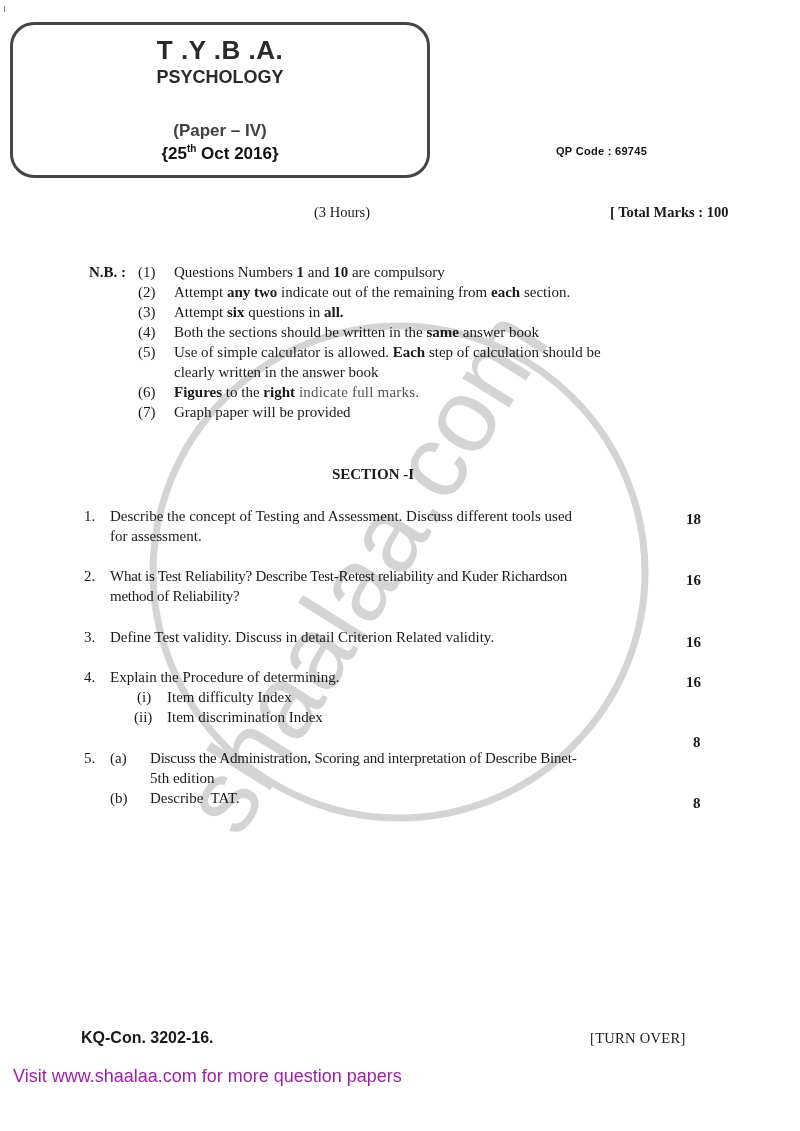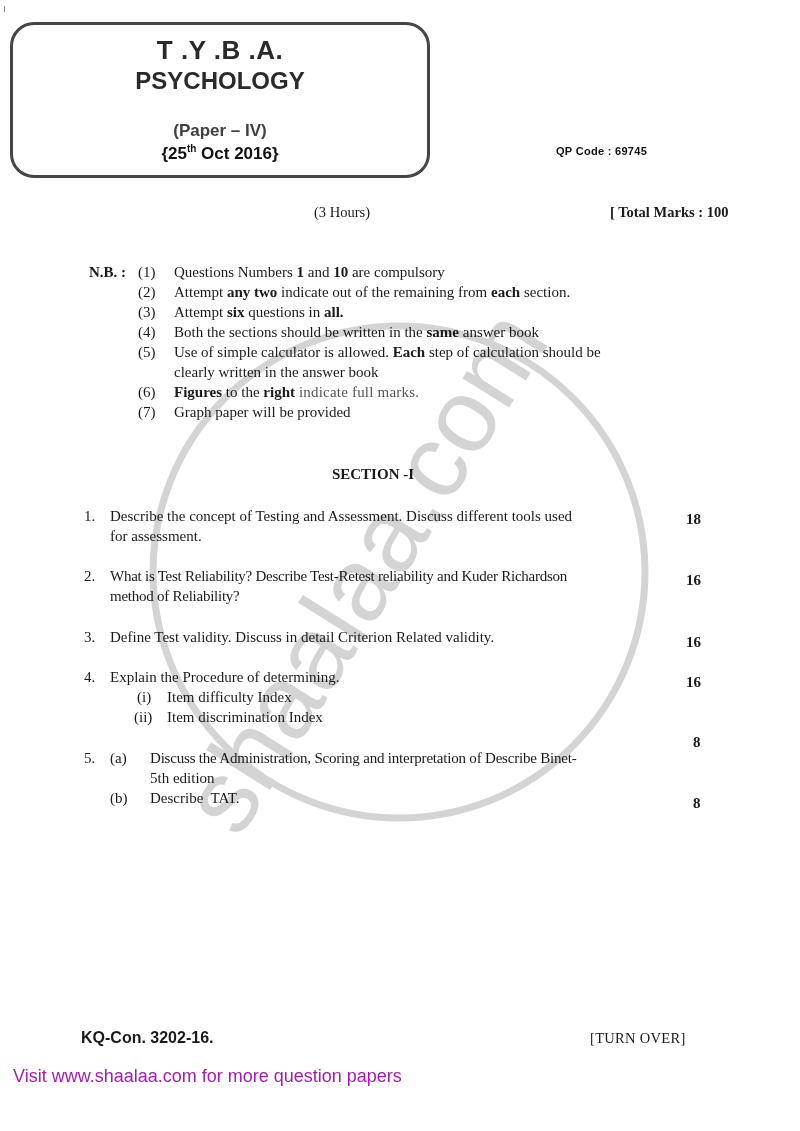--- a/index.html
+++ b/index.html
@@ -29,21 +29,21 @@
       width: 414px; height: 150px;
       border: 3px solid #454545;
       border-radius: 24px;
       text-align: center;
       font-family: "Liberation Sans", sans-serif;
       font-weight: bold;
       color: #2a2a2a;
     }
     .hb-line { position: absolute; left: 0; right: 0; white-space: nowrap; }
     .hb-class { top: 10px; font-size: 26px; letter-spacing: 0.5px; }
-    .hb-subject { top: 42px; font-size: 24px; }
+    .hb-subject { top: 42px; font-size: 18px; }
     .hb-paper-title {
       top: 68px; font-size: 21px;
       text-decoration: underline;
       text-decoration-thickness: 2px;
       text-underline-offset: 3px;
     }
     .hb-paper-no { top: 96px; font-size: 17px; color: #404040; }
     .hb-date { top: 118px; font-size: 17px; color: #111; }
     .hb-date sup { font-size: 10px; vertical-align: 7px; }
 

